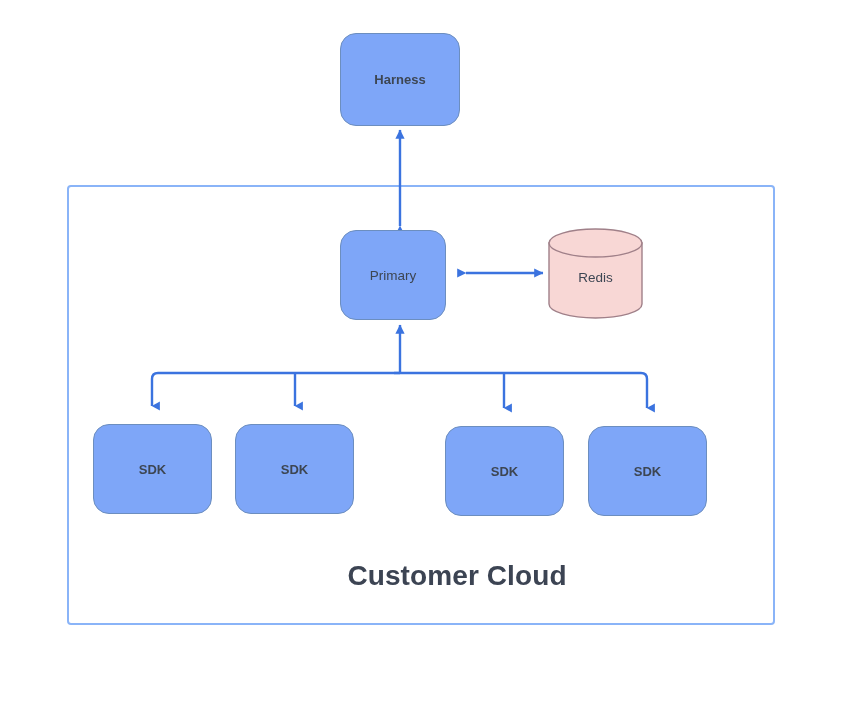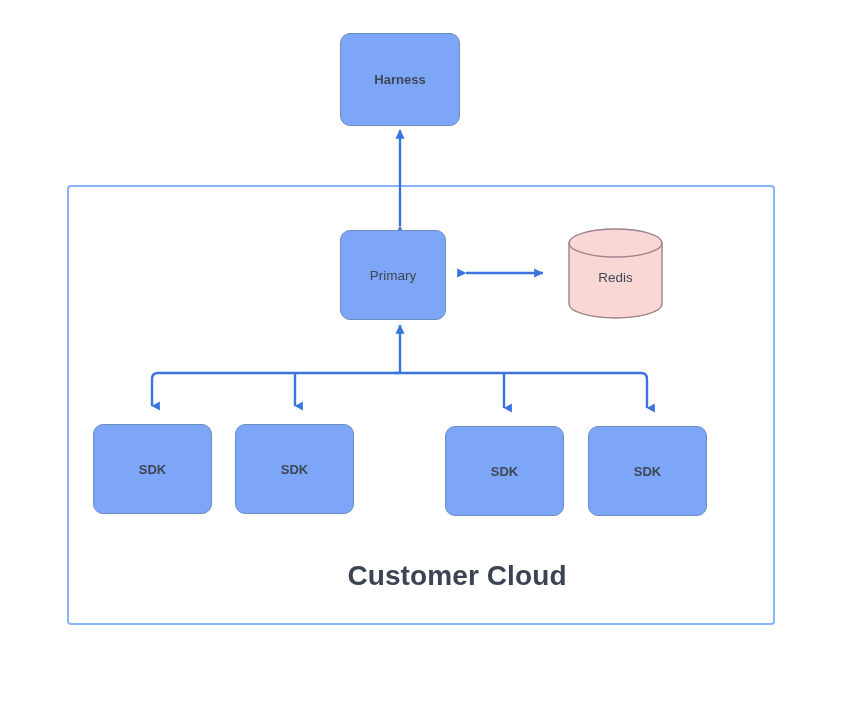--- a/index.html
+++ b/index.html
@@ -60,21 +60,21 @@
     letter-spacing: 0.1px;
     white-space: nowrap;
   }
 
   
   .node-box {
     position: absolute;
     box-sizing: border-box;
     background: #7ea6f8;
     border: 1px solid #6c8ebf;
-    border-radius: 10px;
+    border-radius: 16px;
     display: flex;
     align-items: center;
     justify-content: center;
     color: #3d4653;
     font-size: 13px;
     box-shadow: 0 0 0 0 rgba(0,0,0,0);
   }
   .node-box.bold { font-weight: bold; }
   .node-box.regular { font-weight: normal; font-size: 13.5px; }
 
@@ -86,21 +86,20 @@
   .node-sdk-3 { left: 445px; top: 426px; width: 119px; height: 90px; }
   .node-sdk-4 { left: 588px; top: 426px; width: 119px; height: 90px; }
 
   
   .cylinder-node {
     position: absolute;
     left: 548px;
     top: 228px;
     width: 108px;
     height: 91px;
-    margin-left: 20px;
   }
   .cylinder-node svg { display: block; }
   .cylinder-label {
     position: absolute;
     left: 0;
     top: 0;
     width: 95px;
     height: 91px;
     display: flex;
     align-items: center;

